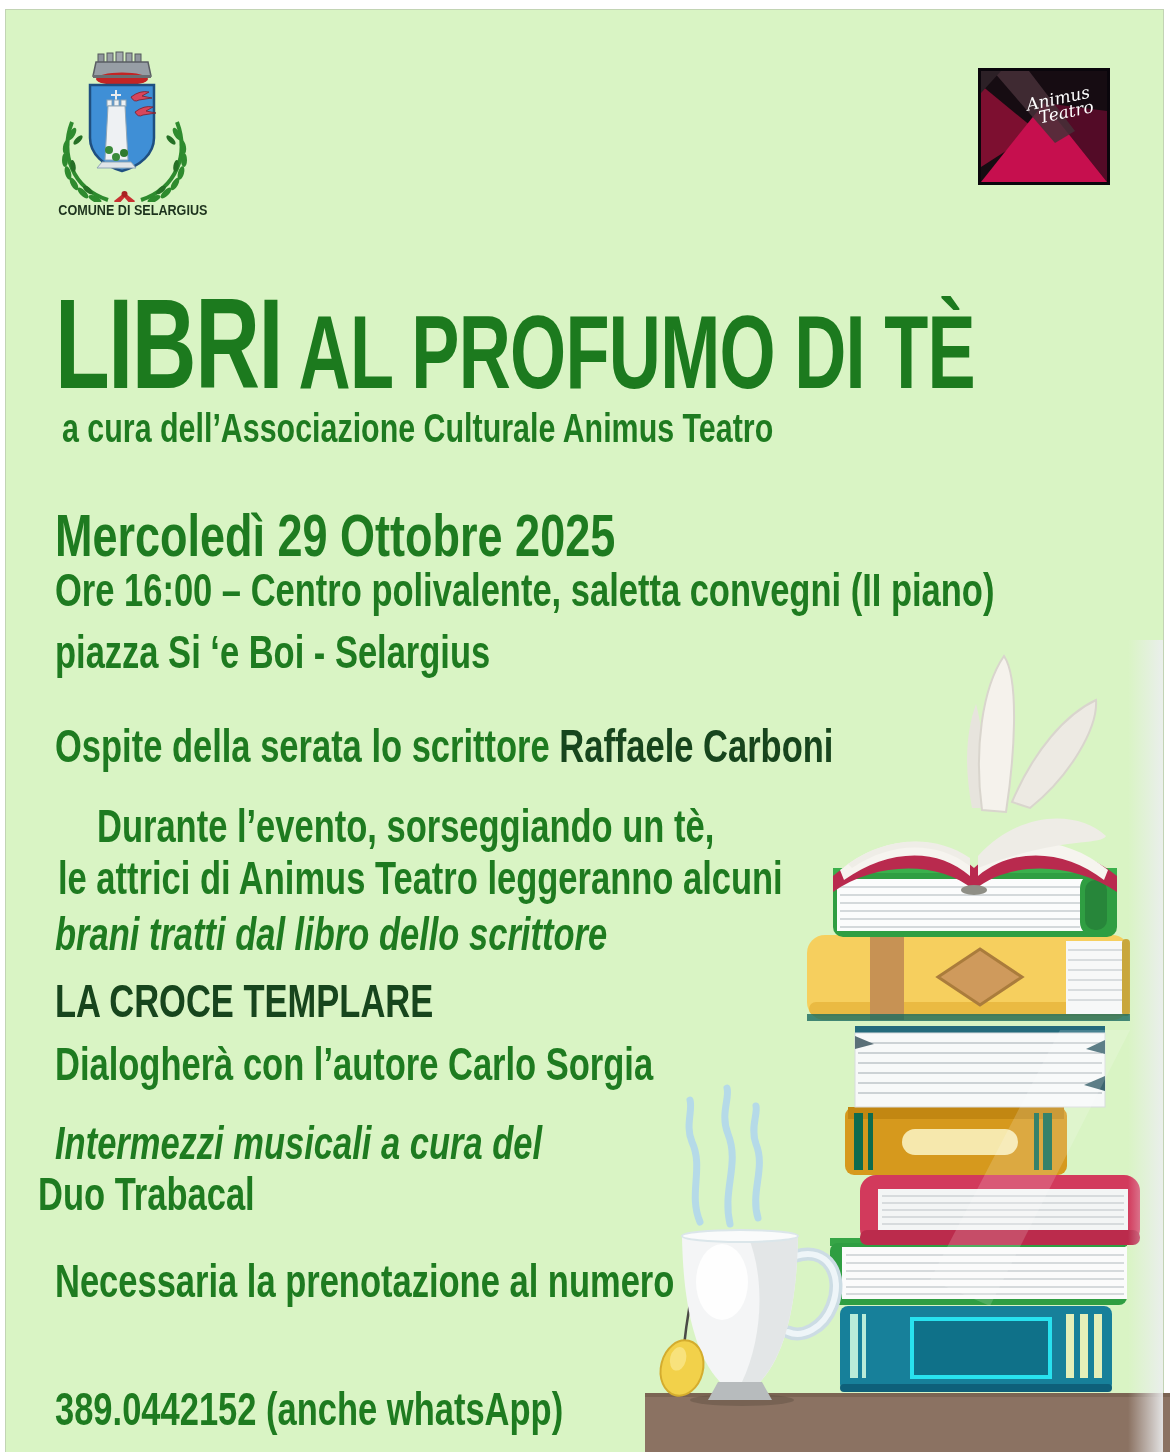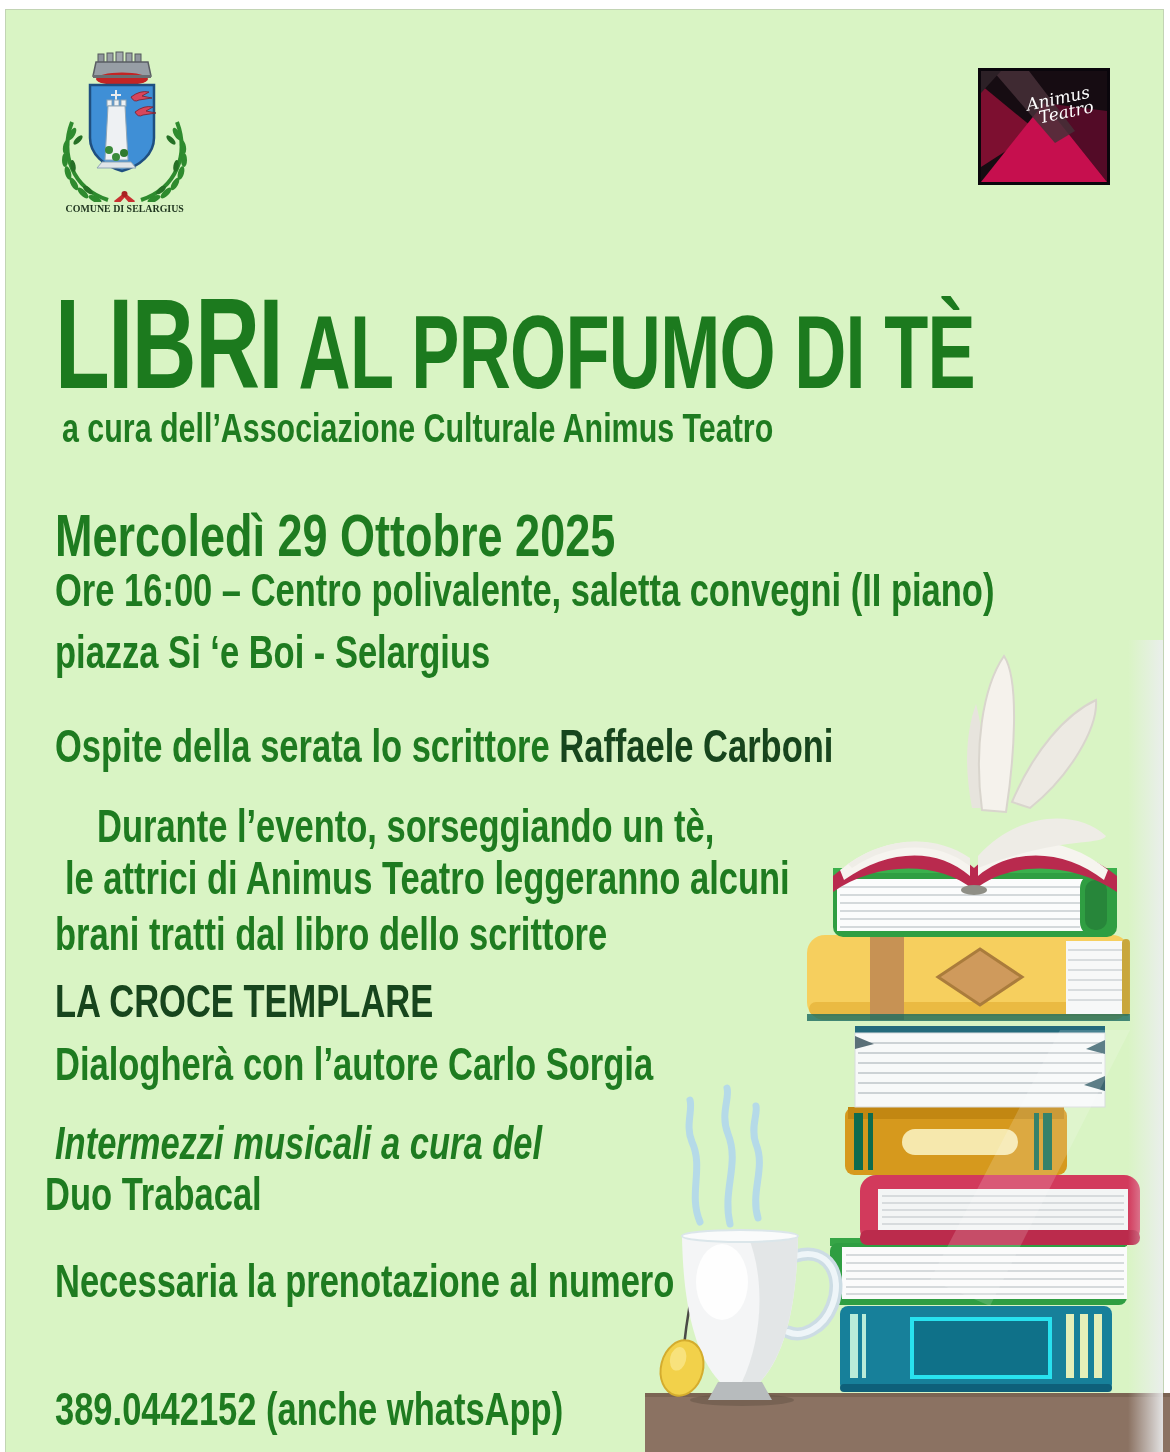--- a/index.html
+++ b/index.html
@@ -17,21 +17,21 @@
   .sx75{transform:scaleX(.75);}
   .sx76{transform:scaleX(.76);}
   .t-lead{font-size:128px;letter-spacing:-2px;color:#1c7a1e;}
   .t-rest{font-size:103px;letter-spacing:-1px;color:#1c7a1e;}
   .subtitle-line{font-size:40px;}
   .date-line{font-size:60px;}
   .body-line{font-size:46px;}
   .dark{color:#17451d;}
   .crest-label{
     position:absolute;left:50px;top:202px;width:150px;text-align:center;
-    font-size:11px;font-weight:bold;color:#1d331d;letter-spacing:0px;font-family:Liberation Serif, serif;
+    font-size:14px;font-weight:bold;color:#1d331d;letter-spacing:0px;
   }
   .crest-label .cond{transform:scaleX(.9);transform-origin:50% 50%;}
   .theatre-logo{
     position:absolute;left:978px;top:68px;width:132px;height:117px;
     background:#160c12;border:3px solid #0a060c;box-sizing:border-box;overflow:hidden;
   }
   .logo-text{
     position:absolute;left:46px;top:20px;color:#ffffff;
     font-family:"DejaVu Serif",serif;font-style:italic;font-size:17px;line-height:15px;
     transform:rotate(-12deg);text-align:center;
@@ -149,38 +149,38 @@
     <span class="cond sx75">piazza Si ‘e Boi - Selargius</span>
   </div>
 
   <div class="line body-line" style="top:723px;left:55px;">
     <span class="cond sx75"><span>Ospite della serata lo scrittore </span><span class="dark">Raffaele Carboni</span></span>
   </div>
 
   <div class="line body-line" style="top:803px;left:55px;margin-left:42px;">
     <span class="cond sx75">Durante l’evento, sorseggiando un tè,</span>
   </div>
-  <div class="line body-line" style="top:855px;left:65px;">
+  <div class="line body-line" style="top:855px;left:58px;">
     <span class="cond sx75">le attrici di Animus Teatro leggeranno alcuni</span>
   </div>
-  <div class="line body-line" style="top:911px;left:55px;">
+  <div class="line body-line" style="top:911px;left:55px;font-style:italic;">
     <span class="cond sx75">brani tratti dal libro dello scrittore</span>
   </div>
   <div class="line body-line dark" style="top:978px;left:55px;">
     <span class="cond sx75">LA CROCE TEMPLARE</span>
   </div>
 
   <div class="line body-line" style="top:1041px;left:55px;">
     <span class="cond sx75">Dialogherà con l’autore Carlo Sorgia</span>
   </div>
 
   <div class="line body-line" style="top:1120px;left:55px;font-style:italic;">
     <span class="cond sx75">Intermezzi musicali a cura del</span>
   </div>
-  <div class="line body-line" style="top:1171px;left:45px;text-align:right;">
+  <div class="line body-line" style="top:1171px;left:38px;text-align:right;">
     <span class="cond sx75">Duo Trabacal</span>
   </div>
 
   <div class="line body-line" style="top:1258px;left:55px;">
     <span class="cond sx75">Necessaria la prenotazione al numero</span>
   </div>
   <div class="line body-line" style="top:1386px;left:55px;">
     <span class="cond sx75">389.0442152 (anche whatsApp)</span>
   </div>
 

